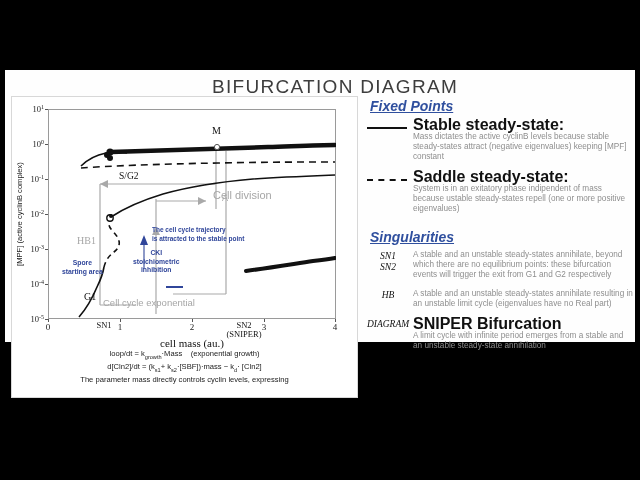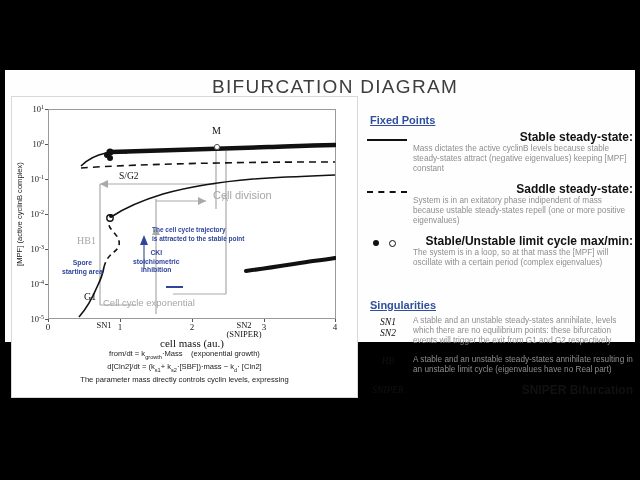--- a/index.html
+++ b/index.html
@@ -49,30 +49,30 @@
            text-align:center;line-height:8.5px;}
 
   
   #eqns{position:absolute;left:0;top:252px;width:345px;text-align:center;
         font-family:"Liberation Sans",sans-serif;font-size:7.6px;color:#1a1a1a;line-height:10.5px;}
   #eqns sub{font-size:5.6px;}
 
   
   #legend{position:absolute;left:360px;top:28px;width:268px;height:300px;}
 
-  .sec-head{font-family:"Liberation Sans",sans-serif;font-weight:bold;
-            font-size:11px;color:#2f4f9e;text-decoration:underline;margin:16px 0 5px 5px;}
+  .sec-head{font-family:"Liberation Sans",sans-serif;font-style:italic;font-weight:bold;
+            font-size:14px;color:#2f4f9e;text-decoration:underline;margin:0 0 5px 5px;}
 
   .row{position:relative;margin-bottom:9px;padding-left:48px;}
   .row .glyph{position:absolute;left:0;top:2px;width:46px;height:12px;}
   .row .sym{position:absolute;left:0;top:1px;width:46px;text-align:center;
             font-family:"Liberation Serif",serif;font-style:italic;font-size:9.5px;color:#111;
             line-height:11px;}
-  .row h4{margin:0;font-family:"Liberation Sans",sans-serif;font-size:12px;
-          font-weight:bold;color:#111;line-height:12px;text-align:right;}
+  .row h4{margin:0;font-family:"Liberation Sans",sans-serif;font-size:16px;
+          font-weight:bold;color:#111;line-height:12px;}
   .row p{margin:1px 0 0 0;font-family:"Liberation Sans",sans-serif;font-size:8.2px;
          color:#8e8e8e;line-height:10px;}
 
   .solidline{position:absolute;left:2px;top:6px;width:40px;height:2px;background:#111;}
   .dashline{position:absolute;left:2px;top:6px;width:40px;height:0;
             border-top:2px dashed #111;}
   .dotfilled{position:absolute;left:8px;top:3px;width:6px;height:6px;border-radius:50%;background:#111;}
   .dotopen{position:absolute;left:24px;top:3px;width:5px;height:5px;border-radius:50%;
            border:1px solid #111;background:#fff;}
 
@@ -212,21 +212,21 @@
       </div>
 
       <div class="pl pl-blue" style="left:104px;top:117px;font-size:6.5px;text-align:left;">
         <span>The cell cycle trajectory</span><br>
         <span>is attracted to the stable point</span>
       </div>
     </div>
 
     <div id="eqns">
       <div>
-        <span>from/dt = k</span><sub>growth</sub><span>·Mass</span>&nbsp;&nbsp;&nbsp;&nbsp;<span>(exponential growth)</span>
+        <span>loop/dt = k</span><sub>growth</sub><span>·Mass</span>&nbsp;&nbsp;&nbsp;&nbsp;<span>(exponential growth)</span>
       </div>
       <div>
         <span>d[Cln2]/dt = (k</span><sub>s1</sub><span>+ k</span><sub>s2</sub><span>·[SBF])·mass − k</span><sub>d</sub><span>· [Cln2]</span>
       </div>
       <div>The parameter mass directly controls cyclin levels, expressing</div>
     </div>
   </div>
 
   <div id="legend">
 
@@ -241,45 +241,38 @@
     </div>
 
     <div class="row">
       <div class="glyph">
             <div class="dashline"></div>
           </div>
       <h4>Saddle steady-state:</h4>
       <p>System is in an exitatory phase indipendent of mass because ustable steady-states repell (one or more positive eigenvalues)</p>
     </div>
 
-    <div class="row">
-      <div class="glyph">
-        <div class="dotfilled"></div>
-            <div class="dotopen"></div>
-      </div>
-      <h4>Stable/Unstable limit cycle max/min:</h4>
-      <p>The system is in a loop, so at that mass the [MPF] will oscillate with a certain period (complex eigenvalues)</p>
-    </div>
 
     <div class="sp"></div>
     <div class="sec-head">Singularities</div>
 
     <div class="row">
       <div class="sym">
         <span>SN1</span><br>
         <span>SN2</span>
       </div>
-      <p>A stable and an unstable steady-states annihilate, levels which there are no equilibrium points: these bifurcation events will trigger the exit from G1 and G2 respectively</p>
+      <p>A stable and an unstable steady-states annihilate, beyond which there are no equilibrium points: these bifurcation events will trigger the exit from G1 and G2 respectively</p>
     </div>
 
     <div class="row">
       <div class="sym">HB</div>
       <p>A stable and an unstable steady-states annihilate resulting in an unstable limit cycle (eigenvalues have no Real part)</p>
     </div>
 
     <div class="row">
-      <div class="sym">SNIPER</div>
+      <div class="sym">DIAGRAM</div>
       <h4>SNIPER Bifurcation</h4>
+      <p>A limit cycle with infinite period emerges from a stable and an unstable steady-state annihilation</p>
     </div>
 
   </div>
  </div>
 </div>
 
 </body></html>

